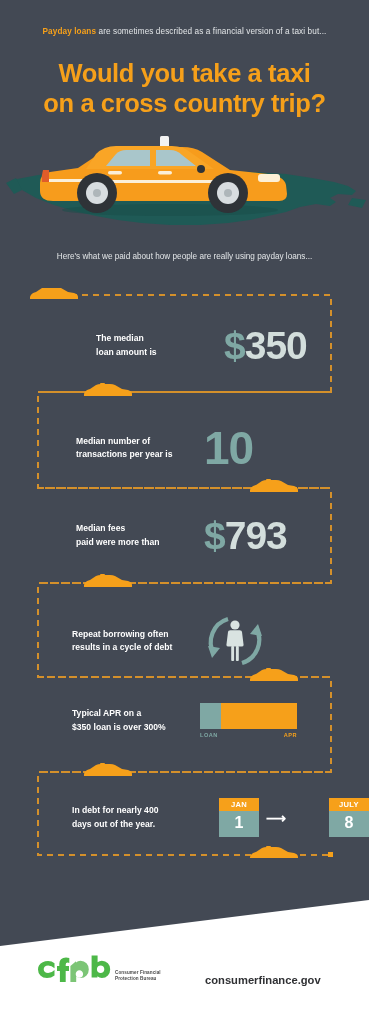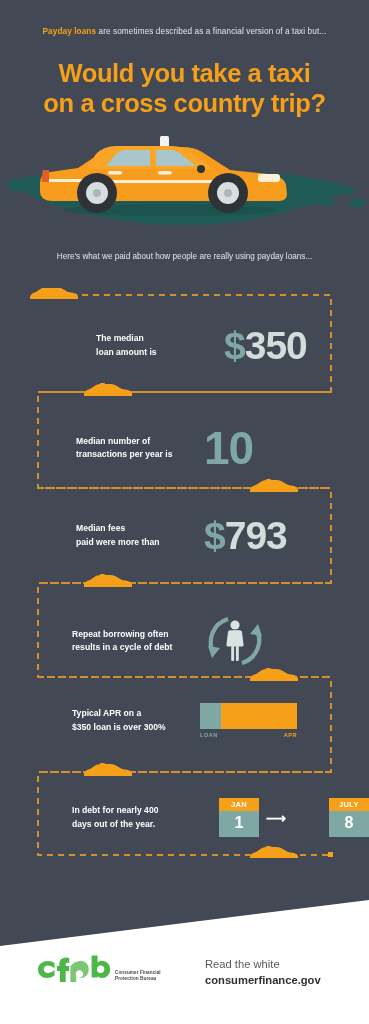--- a/index.html
+++ b/index.html
@@ -333,18 +333,17 @@
                  M62.6 13.5 q1.6 0 2.7 1.1 q1 1.1 1 2.6 q0 1.6 -1 2.7 q-1.1 1.1 -2.7 1.1 q-1.6 0 -2.7 -1.1 q-1 -1.1 -1 -2.7 q0 -1.5 1 -2.6 q1.1 -1.1 2.7 -1.1 Z" fill="#4DB848"></path>
       </svg>
     </div>
 
     <div class="cfpb-tag">
       <div>Consumer Financial</div>
       <div>Protection Bureau</div>
     </div>
 
     <div class="cta">
-      <div>Read the white</div>
       <span class="url">consumerfinance.gov</span>
     </div>
   </div>
 
 </div>
 
 </body></html>

